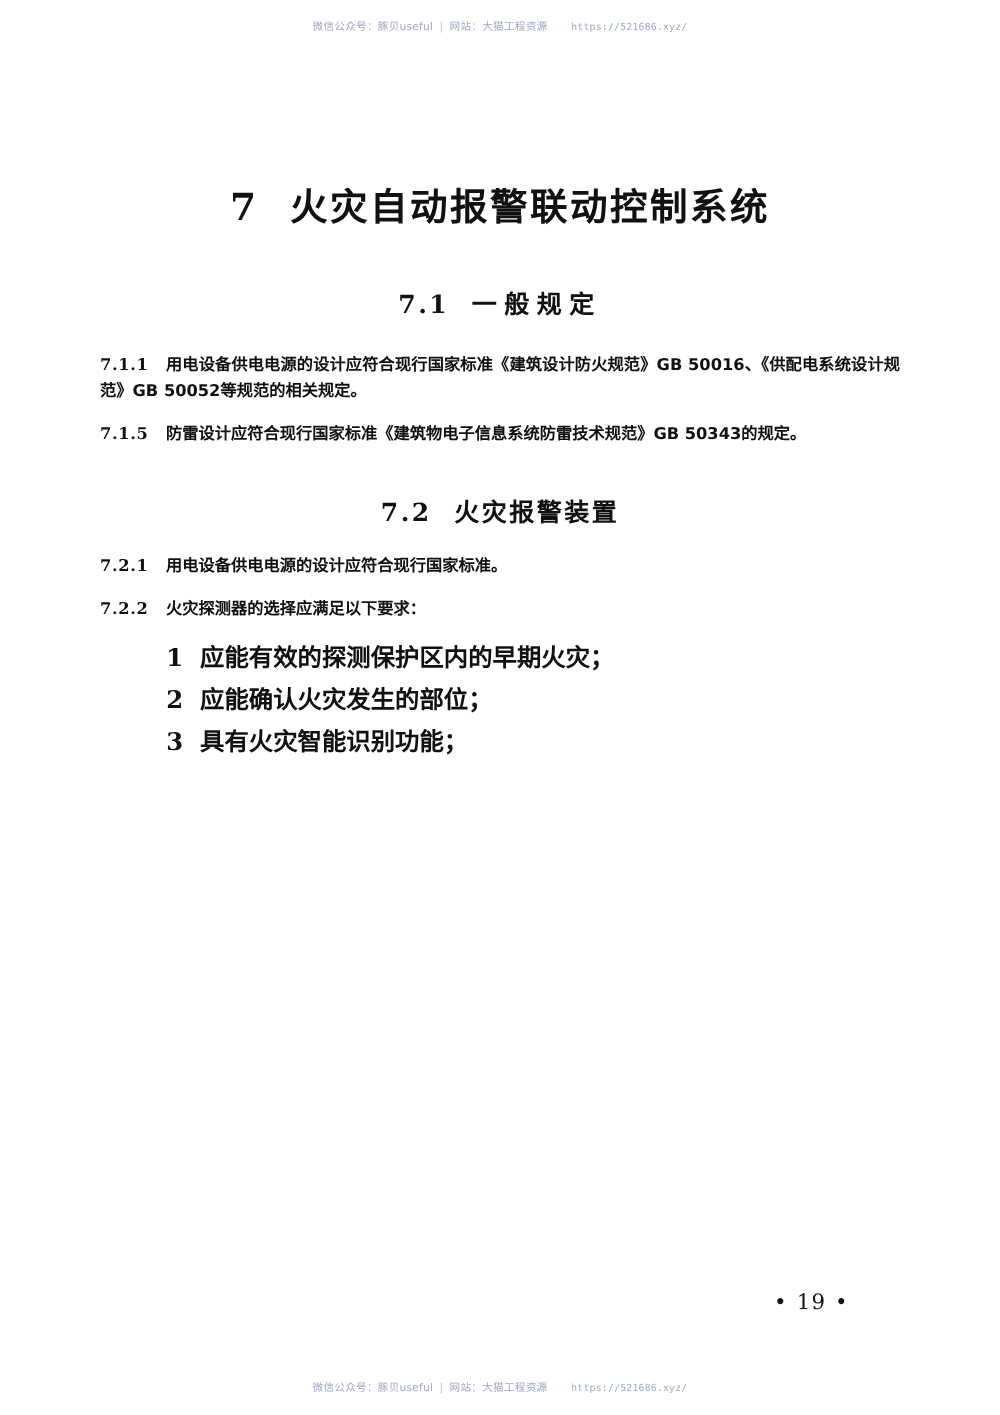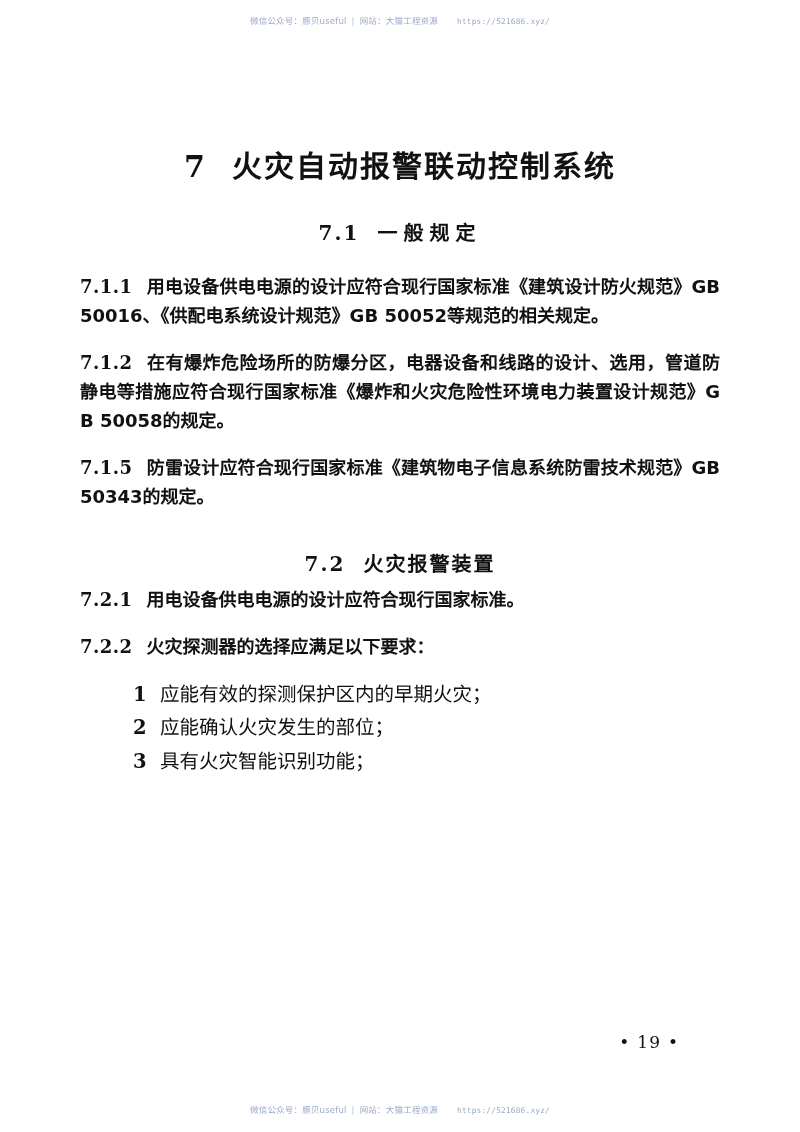--- a/index.html
+++ b/index.html
@@ -86,27 +86,27 @@
   }
   .section-heading .sec-num {
     font-family: "DejaVu Serif", "Liberation Serif", serif;
     letter-spacing: 2px;
     padding-right: 18px;
   }
   .section-heading .sec-name {
     font-family: "DejaVu Sans", "Liberation Sans", sans-serif;
     letter-spacing: 6px;
   }
-  .section-heading.sec-1 { margin-top: 28px; }
-  .section-heading.sec-2 { margin-top: 36px; margin-bottom: 8px; }
+  .section-heading.sec-1 { margin-top: 38px; }
+  .section-heading.sec-2 { margin-top: 36px; margin-bottom: 20px; }
   .section-heading.sec-2 .sec-name { letter-spacing: 2px; }
 
   
   .clause {
-    font-size: 18px;
+    font-size: 13px;
     line-height: 1.62;
     text-align: justify;
     text-justify: inter-character;
     margin-top: 6px;
     word-break: break-all;
   }
   .clause .clause-num {
     font-family: "DejaVu Serif", "Liberation Serif", serif;
     font-weight: bold;
     letter-spacing: 0.5px;
@@ -138,21 +138,21 @@
     width: 80px;
     text-align: left;
     padding-left: 53px;
     box-sizing: border-box;
     font-family: "DejaVu Serif", "Liberation Serif", serif;
     font-weight: bold;
   }
   .sub-item .item-text {
     flex: 1 1 auto;
     font-family: "DejaVu Sans", "Liberation Sans", sans-serif;
-    font-weight: normal;
+    font-weight: bold;
   }
 
   
   .page-footer {
     position: absolute;
     top: 1032px;
     left: 0;
     width: 768px;
     text-align: right;
     padding-right: 82px;
@@ -181,23 +181,20 @@
     </h1>
 
     <h2 class="section-heading sec-1">
       <span class="sec-num">7.1</span><span class="sec-name">一般规定</span>
     </h2>
 
     <p class="clause clause-first">
       <span class="clause-num">7.1.1</span><span class="clause-text">用电设备供电电源的设计应符合现行国家标准《建筑设计防火规范》GB 50016、《供配电系统设计规范》GB 50052等规范的相关规定。</span>
     </p>
 
-    <p class="clause">
-      <span class="clause-num">7.1.2</span><span class="clause-text">在有爆炸危险场所的防爆分区，电器设备和线路的设计、选用，管道防静电等措施应符合现行国家标准《爆炸和火灾危险性环境电力装置设计规范》GB 50058的规定。</span>
-    </p>
 
 
 
     <p class="clause">
       <span class="clause-num">7.1.5</span><span class="clause-text">防雷设计应符合现行国家标准《建筑物电子信息系统防雷技术规范》GB 50343的规定。</span>
     </p>
 
 
     <h2 class="section-heading sec-2">
       <span class="sec-num">7.2</span><span class="sec-name">火灾报警装置</span>

